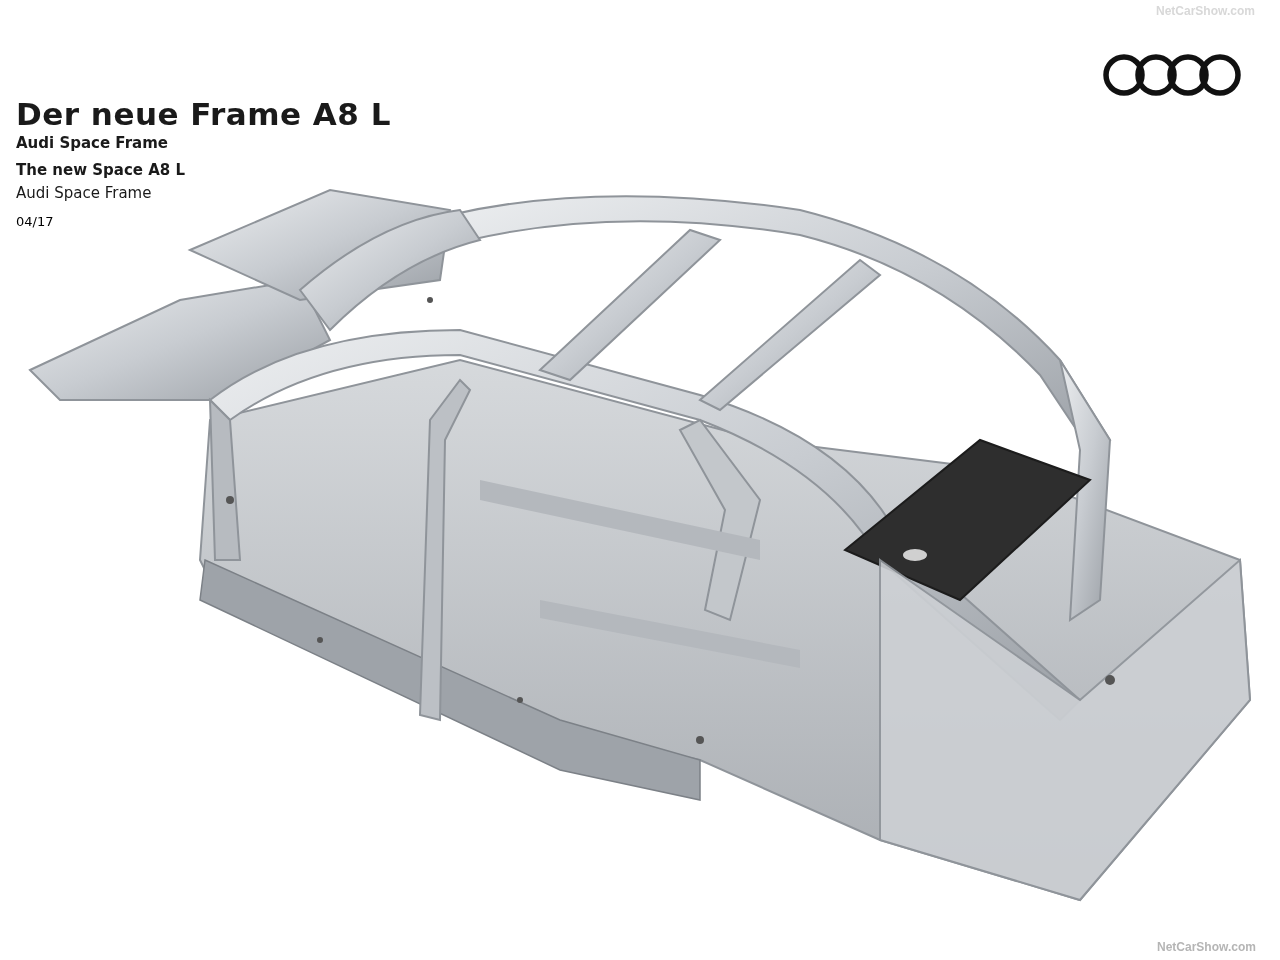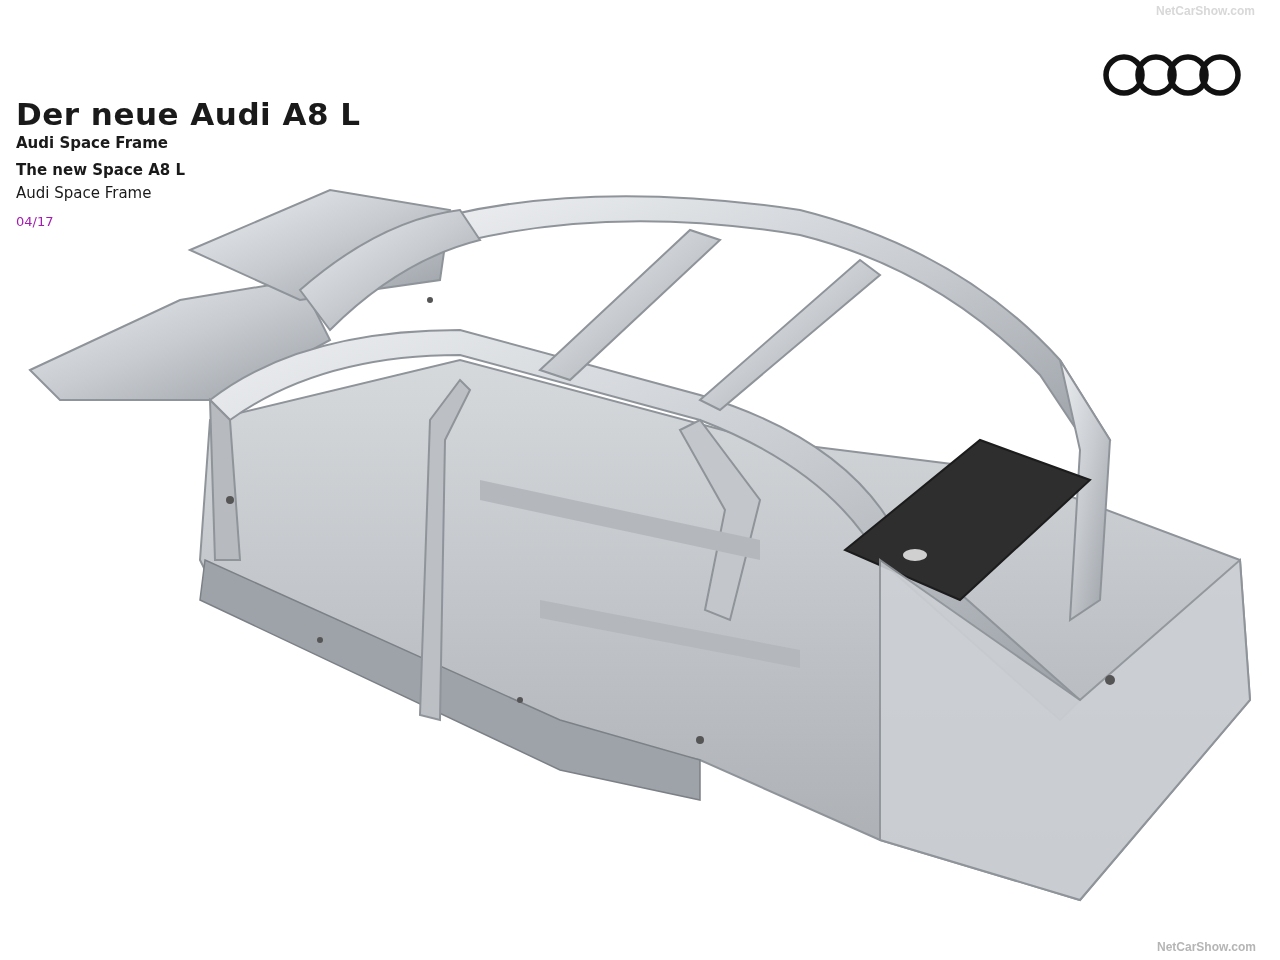--- a/index.html
+++ b/index.html
@@ -1,41 +1,41 @@
 <!DOCTYPE html>
 <html><head>
 <meta charset="utf-8">
 <style>
   html,body{margin:0;padding:0;background:#ffffff;}
   body{width:1280px;height:960px;position:relative;overflow:hidden;font-family:"DejaVu Sans","Liberation Sans",sans-serif;color:#111;}
   .title{position:absolute;left:16px;top:96px;font-size:31px;font-weight:bold;letter-spacing:0.5px;color:#1a1a1a;}
   .sub1{position:absolute;left:16px;top:134px;font-size:15px;font-weight:bold;color:#1a1a1a;}
   .sub2{position:absolute;left:16px;top:161px;font-size:15px;font-weight:bold;color:#1a1a1a;}
   .sub3{position:absolute;left:16px;top:184px;font-size:15px;color:#1a1a1a;}
-  .date{position:absolute;left:16px;top:214px;font-size:13px;color:#a21caf;}
+  .date{position:absolute;left:16px;top:214px;font-size:13px;color:#000000;}
   .logo{position:absolute;left:1102px;top:50px;width:142px;height:50px;}
   .wm-top{position:absolute;left:1156px;top:4px;font-size:12px;color:#d8d8d8;font-family:"Liberation Sans",sans-serif;font-weight:bold;}
   .wm-bottom{position:absolute;left:1157px;top:940px;font-size:12px;color:#b5b5b5;font-family:"Liberation Sans",sans-serif;font-weight:bold;}
   .frame{position:absolute;left:0;top:0;width:1280px;height:960px;}
 </style>
 </head>
 <body>
 
 <div class="wm-top">NetCarShow.com</div>
 
 <svg class="logo" viewBox="0 0 142 50">
   <g fill="none" stroke="#111" stroke-width="5.5">
     <circle cx="22" cy="25" r="18"></circle>
     <circle cx="54" cy="25" r="18"></circle>
     <circle cx="86" cy="25" r="18"></circle>
     <circle cx="118" cy="25" r="18"></circle>
   </g>
 </svg>
 
-<div class="title">Der neue Audi A8 L</div>
+<div class="title">Der neue Frame A8 L</div>
 <div class="sub1">Audi Space Frame</div>
 <div class="sub2">The new Space A8 L</div>
 <div class="sub3">Audi Space Frame</div>
 <div class="date">04/17</div>
 
 <svg class="frame" viewBox="0 0 1280 960">
   <defs>
     <linearGradient id="metal" x1="0" y1="0" x2="1" y2="1">
       <stop offset="0" stop-color="#eceef0"></stop>
       <stop offset="0.5" stop-color="#c8ccd1"></stop>

